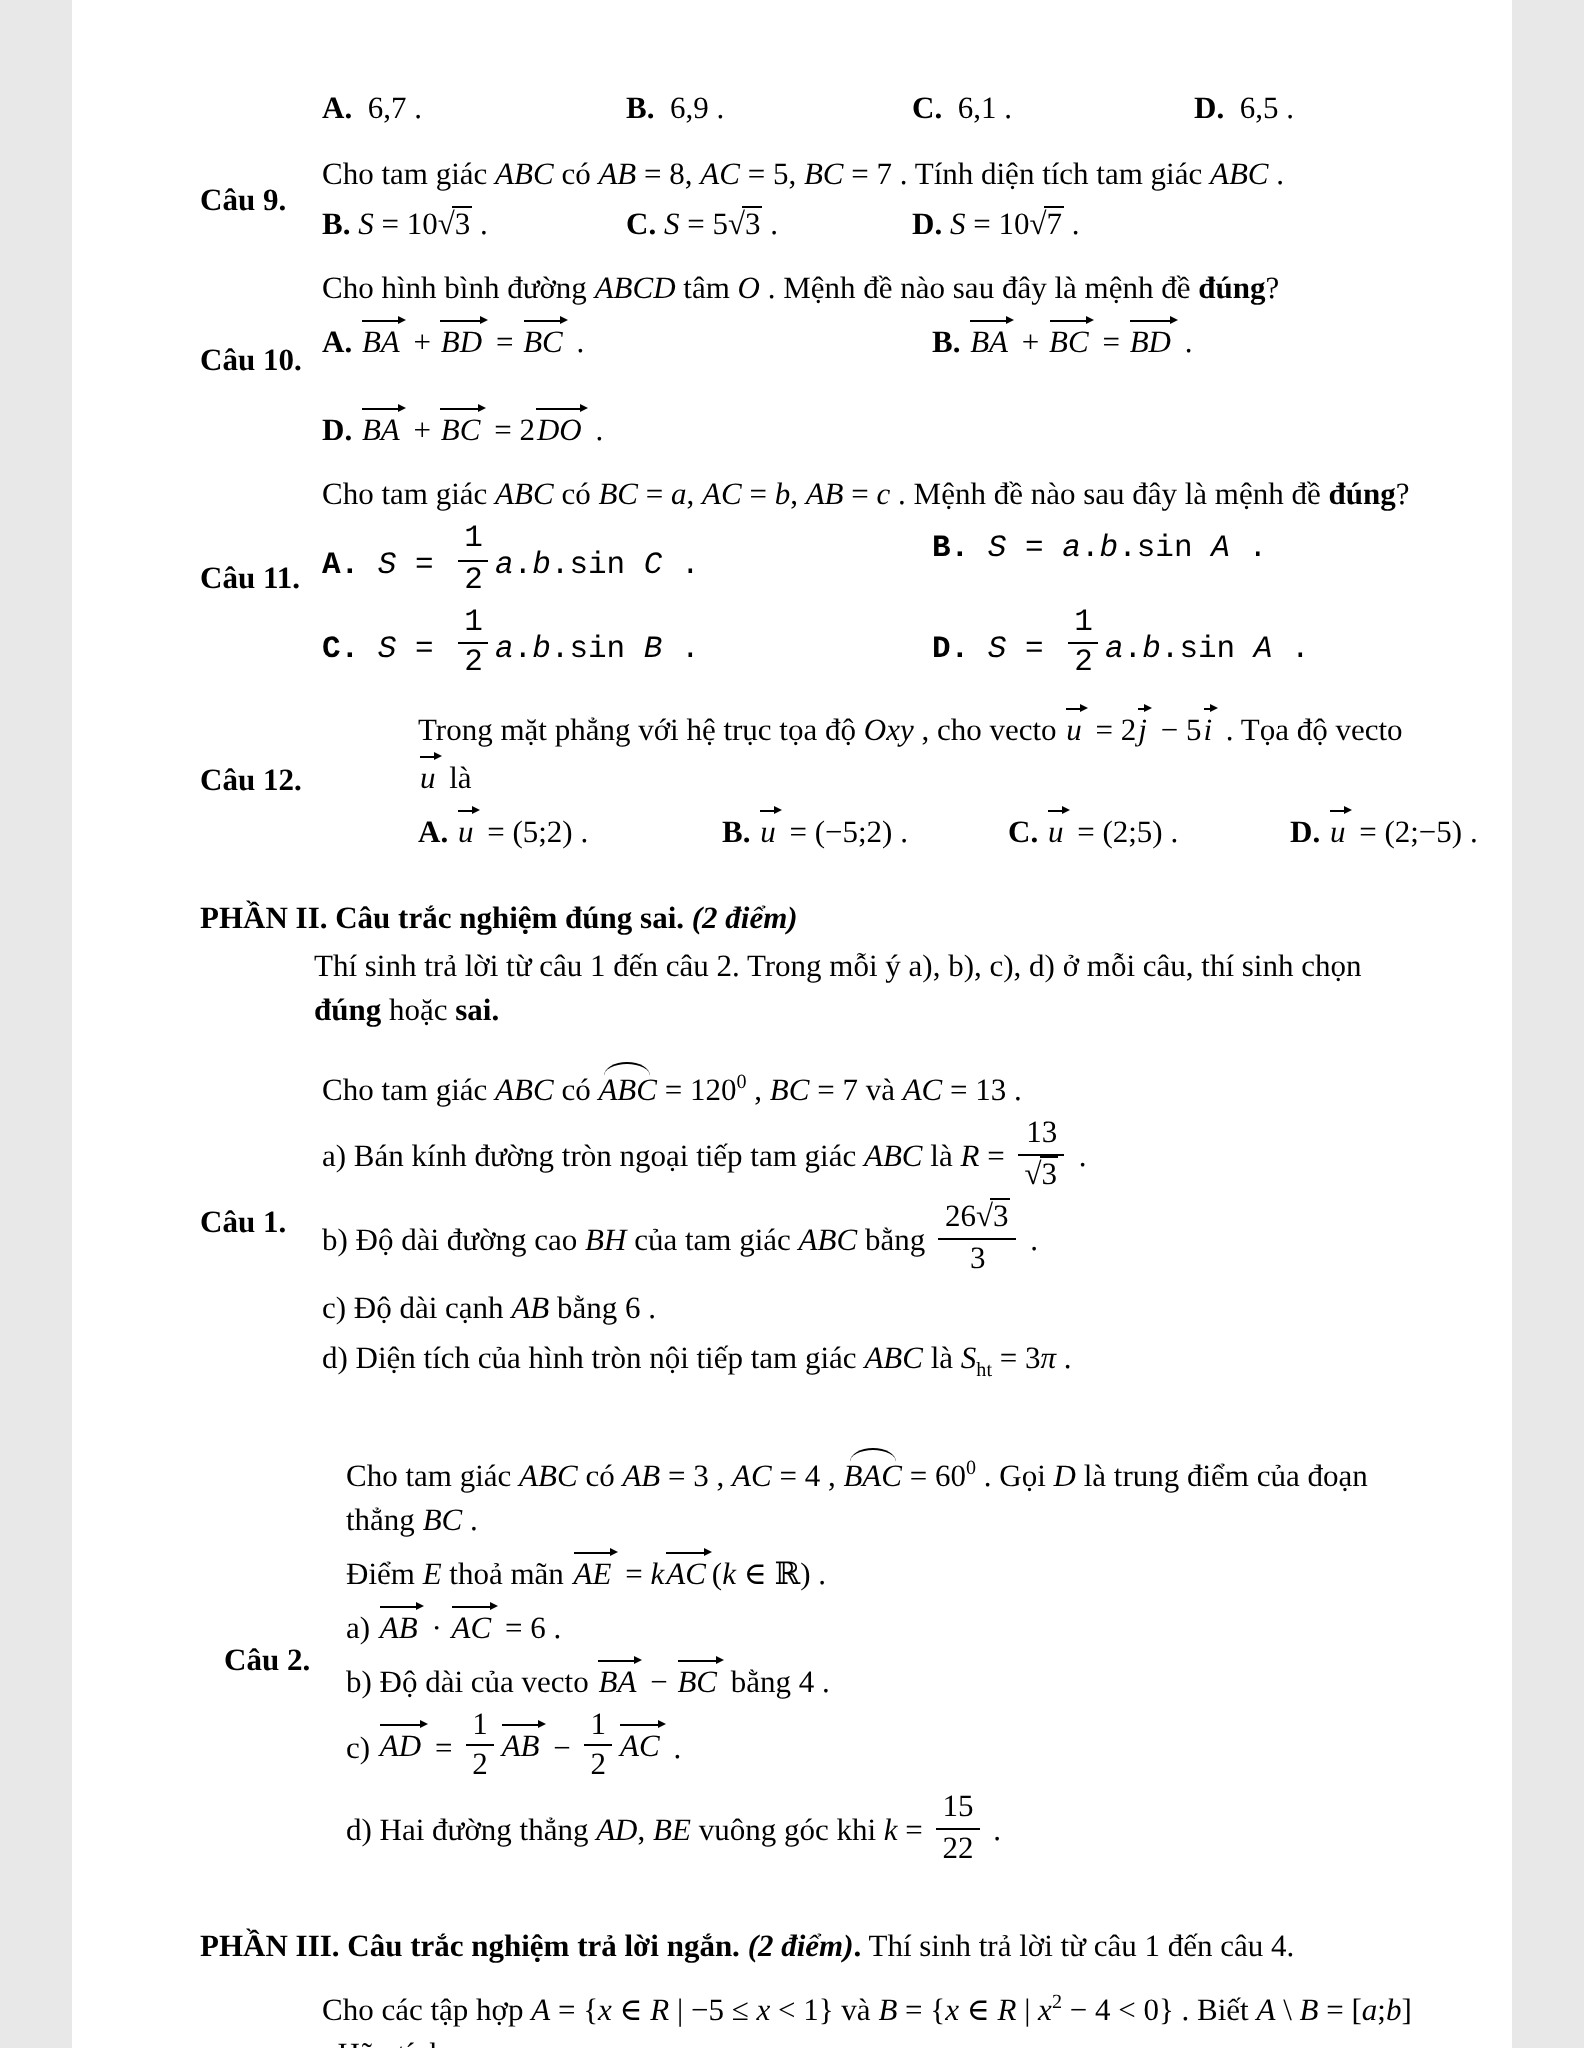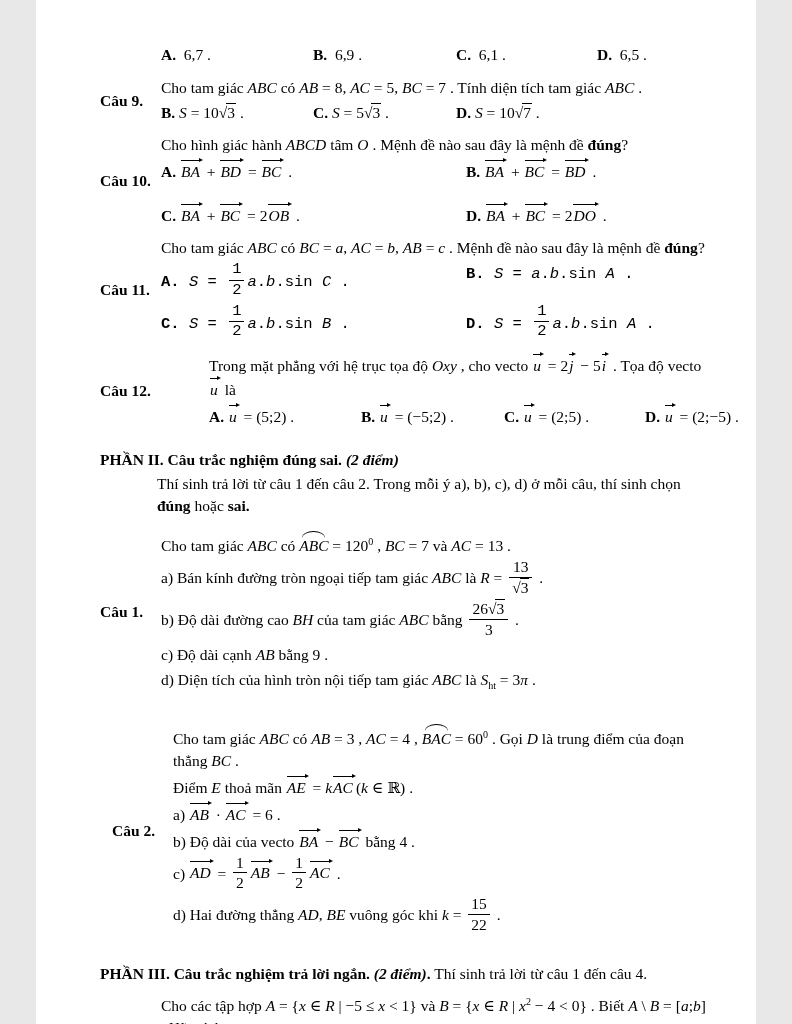--- a/index.html
+++ b/index.html
@@ -75,25 +75,24 @@
         <span class="opt"><span class="seg-b">B.</span><span class="seg-t">&nbsp;</span><span class="seg-i">S</span><span class="seg-t"> = 10</span><span class="seg-sqrt"><span class="rsign">√</span><span class="rad">3</span></span><span class="seg-t"> .</span></span>
         <span class="opt"><span class="seg-b">C.</span><span class="seg-t">&nbsp;</span><span class="seg-i">S</span><span class="seg-t"> = 5</span><span class="seg-sqrt"><span class="rsign">√</span><span class="rad">3</span></span><span class="seg-t"> .</span></span>
         <span class="opt"><span class="seg-b">D.</span><span class="seg-t">&nbsp;</span><span class="seg-i">S</span><span class="seg-t"> = 10</span><span class="seg-sqrt"><span class="rsign">√</span><span class="rad">7</span></span><span class="seg-t"> .</span></span>
       </div>
     </div>
   </div>
 
   <div class="q">
     <div class="qlabel">Câu 10.</div>
     <div class="qbody">
-      <div class="stem"><span class="seg-t">Cho hình giác hành </span><span class="seg-i">ABCD</span><span class="seg-t"> tâm </span><span class="seg-i">O</span><span class="seg-t"> . Mệnh đề nào sau đây là mệnh đề </span><span class="seg-b">đúng</span><span class="seg-t">?</span></div>
+      <div class="stem"><span class="seg-t">Cho hình bình đường </span><span class="seg-i">ABCD</span><span class="seg-t"> tâm </span><span class="seg-i">O</span><span class="seg-t"> . Mệnh đề nào sau đây là mệnh đề </span><span class="seg-b">đúng</span><span class="seg-t">?</span></div>
       <div class="opt-grid cols2">
         <span class="opt"><span class="seg-b">A.</span><span class="seg-t">&nbsp;</span><span class="seg-vec">BA</span><span class="seg-t"> + </span><span class="seg-vec">BD</span><span class="seg-t"> = </span><span class="seg-vec">BC</span><span class="seg-t"> .</span></span>
         <span class="opt"><span class="seg-b">B.</span><span class="seg-t">&nbsp;</span><span class="seg-vec">BA</span><span class="seg-t"> + </span><span class="seg-vec">BC</span><span class="seg-t"> = </span><span class="seg-vec">BD</span><span class="seg-t"> .</span></span>
-        <span class="opt"><span class="seg-b">C.</span><span class="seg-t">&nbsp;</span><span class="seg-vec">BA</span><span class="seg-t"> + </span><span class="seg-vec">BC</span><span class="seg-t"> = 2</span><span class="seg-vec">OB</span><span class="seg-t"> .</span></span>
         <span class="opt"><span class="seg-b">D.</span><span class="seg-t">&nbsp;</span><span class="seg-vec">BA</span><span class="seg-t"> + </span><span class="seg-vec">BC</span><span class="seg-t"> = 2</span><span class="seg-vec">DO</span><span class="seg-t"> .</span></span>
       </div>
     </div>
   </div>
 
   <div class="q">
     <div class="qlabel">Câu 11.</div>
     <div class="qbody">
       <div class="stem"><span class="seg-t">Cho tam giác </span><span class="seg-i">ABC</span><span class="seg-t"> có </span><span class="seg-i">BC</span><span class="seg-t"> = </span><span class="seg-i">a</span><span class="seg-t">, </span><span class="seg-i">AC</span><span class="seg-t"> = </span><span class="seg-i">b</span><span class="seg-t">, </span><span class="seg-i">AB</span><span class="seg-t"> = </span><span class="seg-i">c</span><span class="seg-t"> . Mệnh đề nào sau đây là mệnh đề </span><span class="seg-b">đúng</span><span class="seg-t">?</span></div>
       <div class="opt-grid cols2 tall">
@@ -120,21 +119,21 @@
 
   <div class="sec"><span class="seg-b">PHẦN II. Câu trắc nghiệm đúng sai. </span><span class="seg-bi">(2 điểm)</span></div>
   <div class="instr"><span class="seg-t">Thí sinh trả lời từ câu 1 đến câu 2. Trong mỗi ý a), b), c), d) ở mỗi câu, thí sinh chọn </span><span class="seg-b">đúng</span><span class="seg-t"> hoặc </span><span class="seg-b">sai</span><span class="seg-b">.</span></div>
 
   <div class="q gap-p2q1">
     <div class="qlabel">Câu 1.</div>
     <div class="qbody">
       <div class="stem"><span class="seg-t">Cho tam giác </span><span class="seg-i">ABC</span><span class="seg-t">  có  </span><span class="seg-hat">ABC</span><span class="seg-t"> = 120</span><span class="seg-sup">0</span><span class="seg-t"> ,  </span><span class="seg-i">BC</span><span class="seg-t"> = 7  và  </span><span class="seg-i">AC</span><span class="seg-t"> = 13 .</span></div>
       <div class="item"><span class="seg-t">a) Bán kính đường tròn ngoại tiếp tam giác </span><span class="seg-i">ABC</span><span class="seg-t">  là  </span><span class="seg-i">R</span><span class="seg-t"> = </span><span class="seg-frac"><span class="num"><span class="seg-t">13</span></span><span class="den"><span class="seg-sqrt"><span class="rsign">√</span><span class="rad">3</span></span></span></span><span class="seg-t"> .</span></div>
       <div class="item"><span class="seg-t">b) Độ dài đường cao  </span><span class="seg-i">BH</span><span class="seg-t">  của tam giác  </span><span class="seg-i">ABC</span><span class="seg-t">  bằng  </span><span class="seg-frac"><span class="num"><span class="seg-t">26</span><span class="seg-sqrt"><span class="rsign">√</span><span class="rad">3</span></span></span><span class="den"><span class="seg-t">3</span></span></span><span class="seg-t"> .</span></div>
-      <div class="item"><span class="seg-t">c) Độ dài cạnh  </span><span class="seg-i">AB</span><span class="seg-t">  bằng 9 .</span></div>
+      <div class="item"><span class="seg-t">c) Độ dài cạnh  </span><span class="seg-i">AB</span><span class="seg-t">  bằng 6 .</span></div>
       <div class="item"><span class="seg-t">d) Diện tích của hình tròn nội tiếp tam giác  </span><span class="seg-i">ABC</span><span class="seg-t">  là  </span><span class="seg-i">S</span><span class="seg-sub">ht</span><span class="seg-t"> = 3</span><span class="seg-i">π</span><span class="seg-t"> .</span></div>
     </div>
   </div>
 
   <div class="q gap-p2q2">
     <div class="qlabel">Câu 2.</div>
     <div class="qbody">
       <div class="stem2"><span class="seg-t">Cho tam giác  </span><span class="seg-i">ABC</span><span class="seg-t">  có  </span><span class="seg-i">AB</span><span class="seg-t"> = 3 ,  </span><span class="seg-i">AC</span><span class="seg-t"> = 4 ,  </span><span class="seg-hat">BAC</span><span class="seg-t"> = 60</span><span class="seg-sup">0</span><span class="seg-t"> . Gọi  </span><span class="seg-i">D</span><span class="seg-t">  là trung điểm của đoạn thẳng  </span><span class="seg-i">BC</span><span class="seg-t"> .</span></div>
       <div class="stem"><span class="seg-t">Điểm  </span><span class="seg-i">E</span><span class="seg-t">  thoả mãn  </span><span class="seg-vec">AE</span><span class="seg-t"> = </span><span class="seg-i">k</span><span class="seg-vec">AC</span><span class="seg-t">(</span><span class="seg-i">k</span><span class="seg-t"> ∈ ℝ) .</span></div>
       <div class="item"><span class="seg-t">a) </span><span class="seg-vec">AB</span><span class="seg-t"> · </span><span class="seg-vec">AC</span><span class="seg-t"> = 6 .</span></div>

